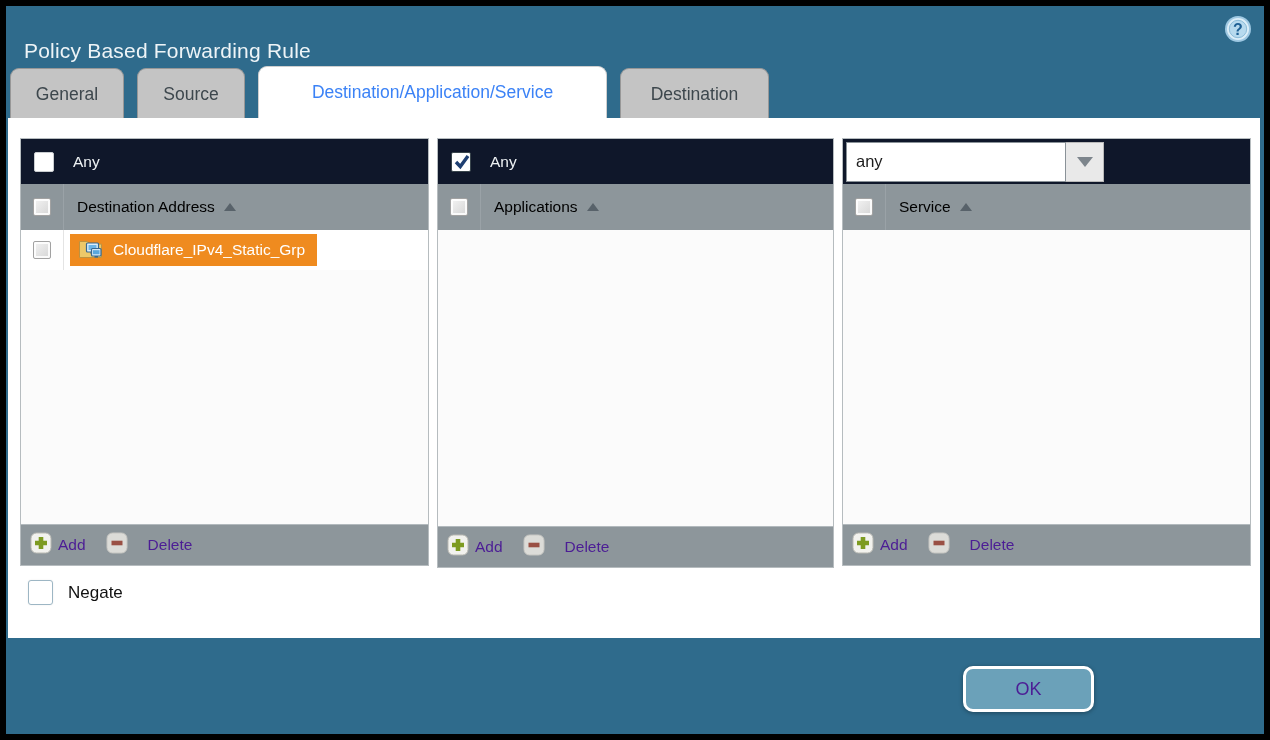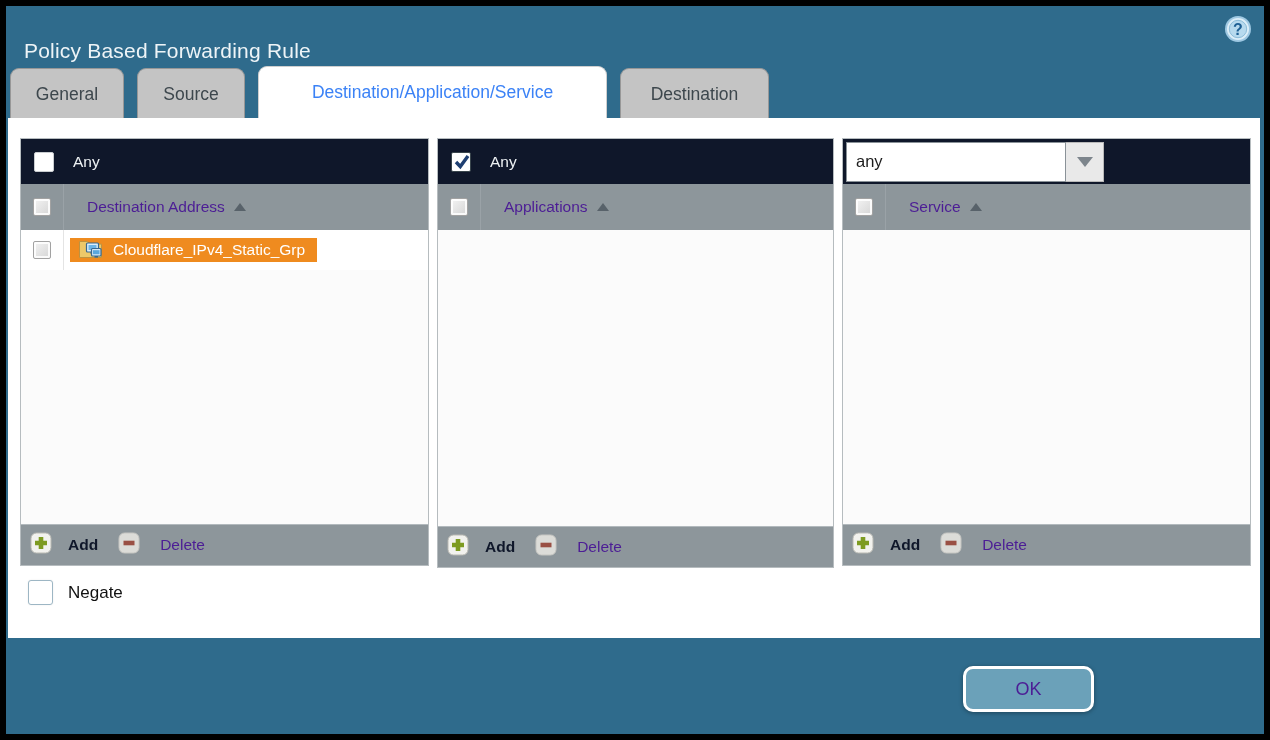--- a/index.html
+++ b/index.html
@@ -104,47 +104,47 @@
     display:flex; align-items:center; justify-content:center;
     border-right:1px solid #9aa2a7;
   }
   .cb-bevel{
     width:18px; height:18px; border-radius:2px; box-sizing:border-box;
     border:1px solid #a2a2a2;
     background:linear-gradient(135deg,#f4f4f4,#d5d5d5);
     box-shadow:inset 0 0 0 2px rgba(255,255,255,.85);
     cursor:pointer;
   }
-  .col-title{color:#4c1d95; font-size:15.5px; margin-left:23px; cursor:pointer;}
+  .col-title{color:#000000; font-size:15.5px; margin-left:13px; cursor:pointer;}
   .sort-arrow{
     margin-left:9px; width:0; height:0; display:inline-block;
     border-left:6px solid transparent; border-right:6px solid transparent;
     border-bottom:8px solid #58626a;
   }
 
   .panel-body{flex:1; background:#fbfbfb; overflow:hidden;}
   .list-row{height:40px; display:flex; align-items:center; background:#fff;}
   .row-cb-cell{
     width:42px; flex:none; align-self:stretch;
     display:flex; align-items:center; justify-content:center;
     border-right:1px solid #e4e4e4; background:#fff;
   }
   .selected-item{
-    margin-left:6px; height:24px; background:#ef8b1f;
+    margin-left:6px; height:32px; background:#ef8b1f;
     display:flex; align-items:center; padding:0 12px 0 8px; cursor:pointer;
   }
   .item-label{color:#fff; font-size:15.5px; margin-left:10px; white-space:nowrap;}
 
   .panel-footer{
     height:40px; flex:none; background:#8d969b;
     display:flex; align-items:center;
     border-top:1px solid #b2b9bd;
   }
   .btn-add{display:flex; align-items:center; margin-left:9px; cursor:pointer;}
-  .btn-add .lbl{color:#0f172a; font-size:15.5px; margin-left:16px;font-weight:bold;}
+  .btn-add .lbl{color:#4c1d95; font-size:15.5px; margin-left:6px;}
   .btn-delete{display:flex; align-items:center; margin-left:20px; cursor:default;}
   .btn-delete .lbl{color:#4c1d95; font-size:15.5px; margin-left:20px;}
 
   .negate-row{
     position:absolute; left:20px; top:462px;
     display:flex; align-items:center;
   }
   .negate-cb{
     width:23px; height:23px; background:#fff;
     border:1px solid #9db6c4; border-radius:3px; cursor:pointer;

